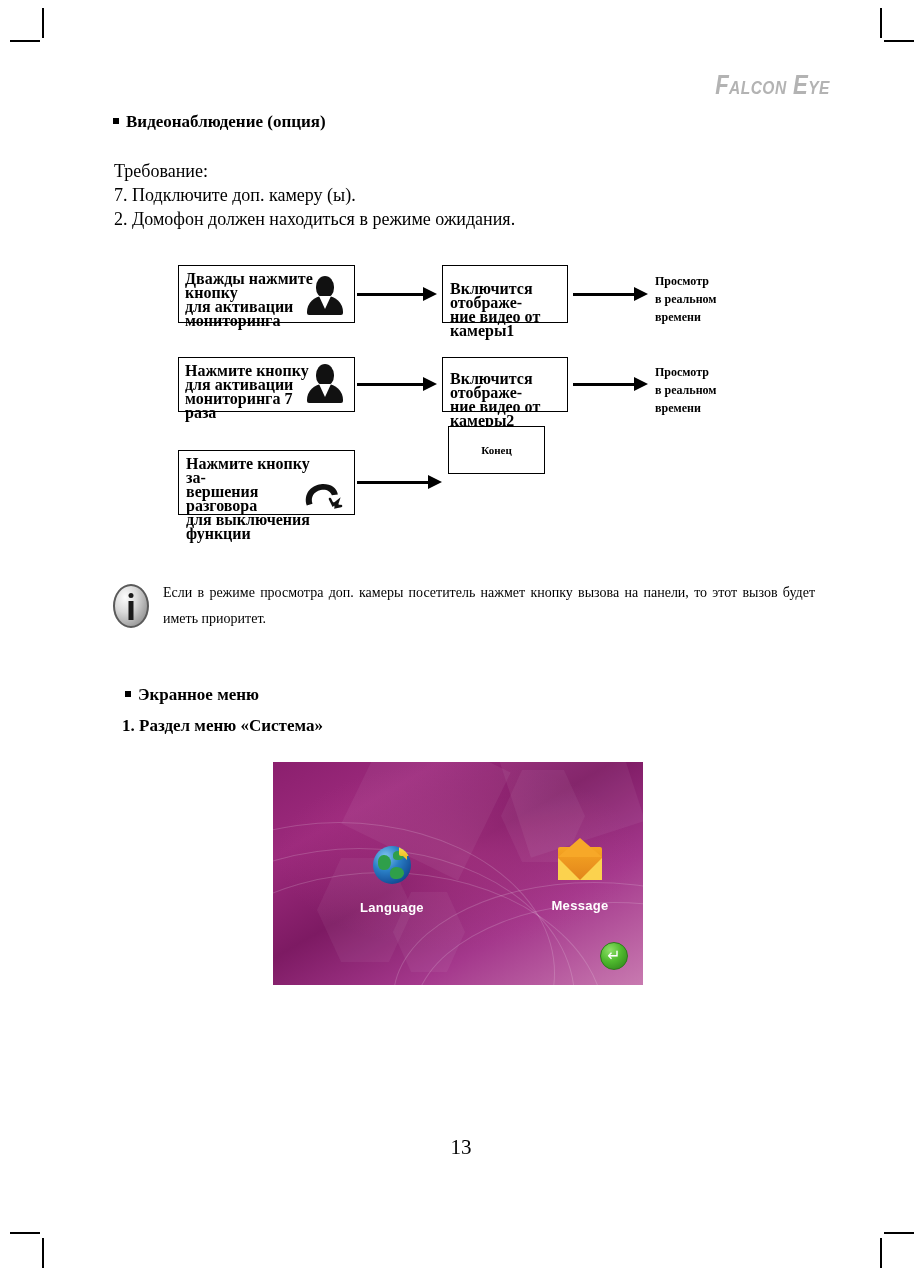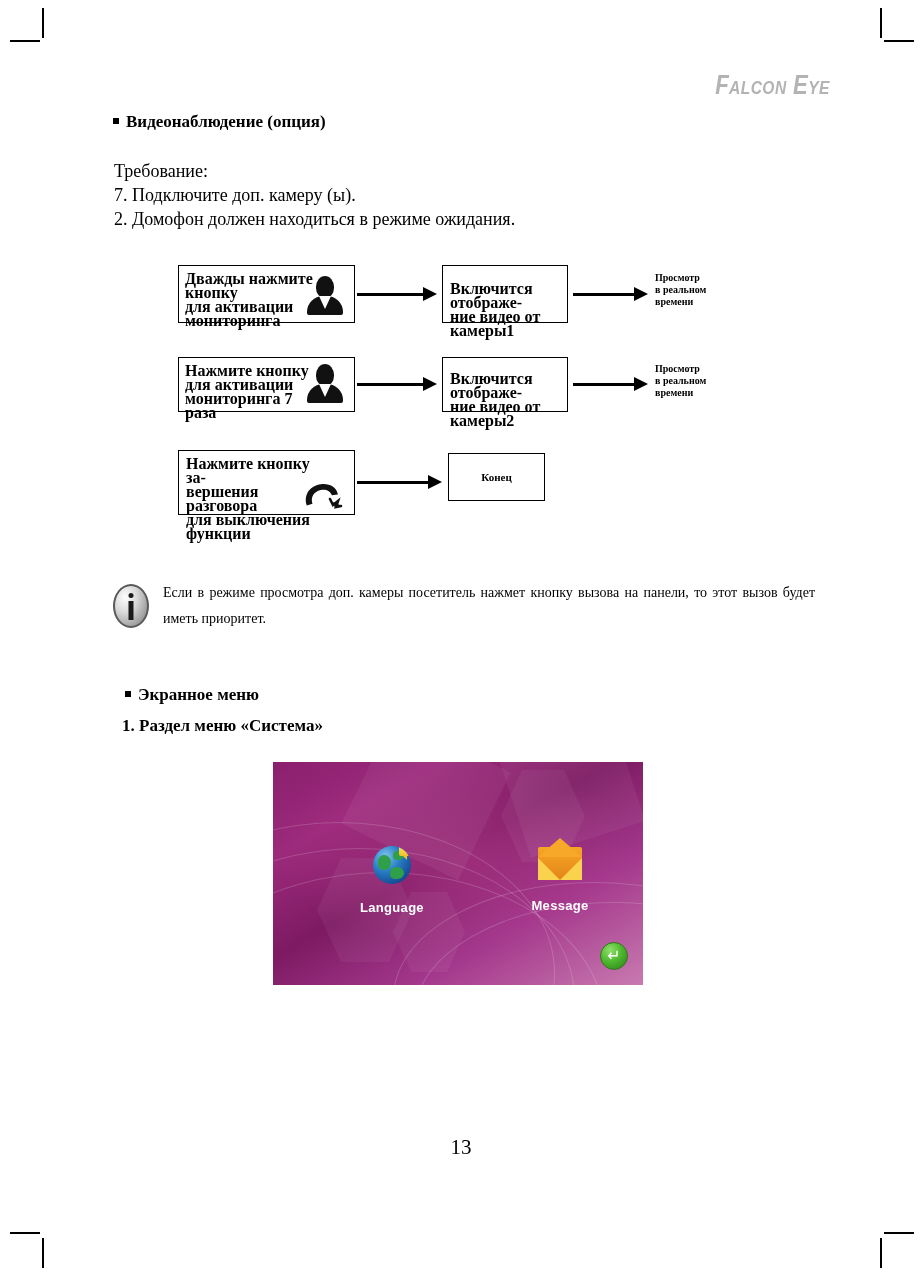--- a/index.html
+++ b/index.html
@@ -94,22 +94,22 @@
     align-items: center;
     justify-content: center;
     font-family: "Liberation Serif", serif;
     font-weight: bold;
     font-size: 11px;
   }
   .fc-label {
     position: absolute;
     font-family: "Liberation Serif", serif;
     font-weight: bold;
-    font-size: 10px;
-    line-height: 12px;
+    font-size: 12px;
+    line-height: 18px;
     white-space: nowrap;
   }
 
   
   .arrow {
     position: absolute;
     height: 3px;
     background: #000;
   }
   .arrow::after {
@@ -418,21 +418,21 @@
 для выключения
 функции</div>
 <div class="phone" style="left:300px; top:480px; width:46px; height:32px;">
   <svg width="46" height="32" viewBox="0 0 46 32">
     <path d="M4 20 C4 8, 14 2, 24 4 C33 6, 38 12, 37 19 L31 18 C31 13, 27 10, 22 9.5 C15 9, 10 13, 10 20 Z" fill="#111" transform="rotate(-18 23 14)"></path>
     <path d="M30 19 L33 25 L38 21 L36 27 L41 26" fill="none" stroke="#111" stroke-width="2.6" stroke-linecap="round"></path>
     <path d="M33 22 L35 28 L40 25" fill="#111"></path>
   </svg>
 </div>
 <div class="arrow" style="left:357px; top:481px; width:72px;"></div>
-<div class="fc-box" style="left:448px; top:453px; width:97px; height:48px;">
+<div class="fc-box" style="left:448px; top:426px; width:97px; height:48px;">
   <span class="fc-center">Конец</span>
 </div>
 
 <div class="info-icon" style="left:113px; top:584px;">
   <span class="dot"></span>
   <span class="stem"></span>
 </div>
 <div class="info-text" style="left:163px; top:580px; width:652px;">Если в режиме просмотра доп. камеры посетитель нажмет кнопку вызова на панели, то этот вызов будет иметь приоритет.</div>
 
 <div class="sec-head" style="left:125px; top:685px;">
@@ -456,21 +456,21 @@
     <span class="globe">
       <span class="land" style="left:5px; top:9px; width:13px; height:15px;"></span>
       <span class="land" style="left:20px; top:5px; width:11px; height:9px;"></span>
       <span class="land" style="left:17px; top:21px; width:14px; height:12px;"></span>
       <span class="globe-tag"></span>
     </span>
     <span class="cap">Language</span>
   </div>
 
 
-  <div class="dv-item" style="left:232px; top:80px; width:110px; height:70px;">
+  <div class="dv-item" style="left:252px; top:80px; width:110px; height:70px;">
     <span class="env">
       <span class="back"></span>
       <span class="flapv"></span>
       <span class="fold-l"></span>
       <span class="fold-r"></span>
     </span>
     <span class="cap">Message</span>
   </div>
 
   <div class="backbtn" style="left:327px; top:180px;">

